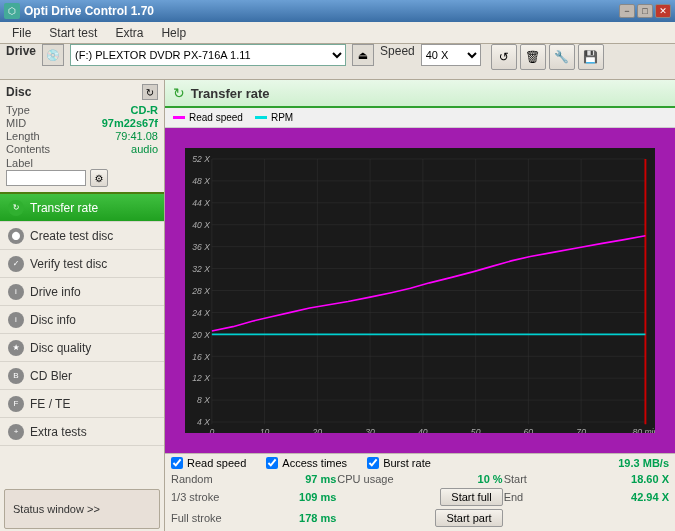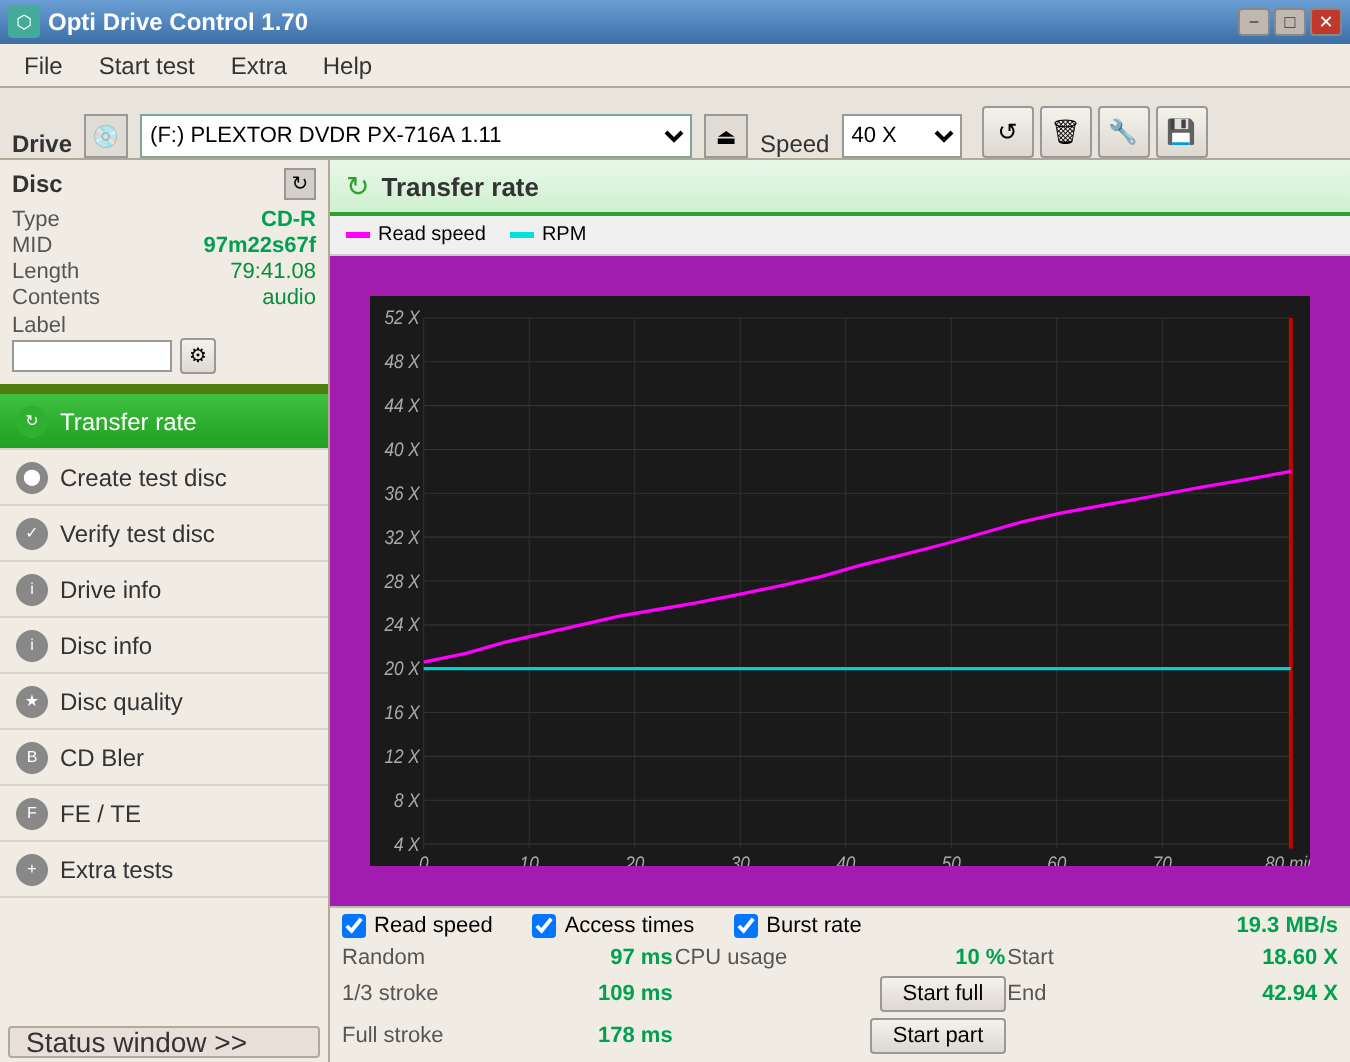--- a/index.html
+++ b/index.html
@@ -12,58 +12,58 @@
     .titlebar-title { color: white; font-size: 12px; font-weight: bold; }
     .titlebar-buttons { display: flex; gap: 2px; }
     .titlebar-btn { width: 16px; height: 14px; background: #c0b8b0; border: 1px solid #888; border-radius: 2px; cursor: pointer; display: flex; align-items: center; justify-content: center; font-size: 9px; color: #333; }
     .titlebar-btn.close { background: #c0392b; color: white; }
 
     
     .menubar { background: #f0ece4; border-bottom: 1px solid #b0a898; height: 22px; display: flex; align-items: center; padding: 0 4px; gap: 2px; }
     .menu-item { padding: 2px 8px; cursor: pointer; font-size: 12px; color: #333; }
 
     
-    .drivebar { background: #e8e4dc; border-bottom: 1px solid #b0a898; height: 36px; display: flex; align-items: flex-end; padding: 0 6px; gap: 6px; }
+    .drivebar { background: #e8e4dc; border-bottom: 1px solid #b0a898; height: 36px; display: flex; align-items: flex-start; padding: 0 6px; gap: 6px; }
     .drivebar-label { font-size: 12px; color: #333; font-weight: bold; }
     .drive-select { height: 22px; width: 276px; font-size: 11px; border: 1px solid #7a9; background: white; }
     .drivebar-icon { width: 22px; height: 22px; background: #e0dcd4; border: 1px solid #999; display: flex; align-items: center; justify-content: center; cursor: pointer; font-size: 11px; }
     .speed-label { font-size: 12px; color: #333; }
     .speed-select { height: 22px; width: 60px; font-size: 11px; border: 1px solid #999; background: white; }
     .drivebar-icons { display: flex; gap: 3px; margin-left: 4px; }
     .toolbar-btn { width: 26px; height: 26px; background: linear-gradient(to bottom, #f5f2ec, #ddd8d0); border: 1px solid #999; cursor: pointer; display: flex; align-items: center; justify-content: center; border-radius: 2px; }
 
     
     .main { display: flex; height: calc(531px - 22px - 22px - 36px); }
 
     
     .sidebar { width: 165px; background: #f0ece4; border-right: 1px solid #b0a898; display: flex; flex-direction: column; flex-shrink: 0; }
 
     
-    .disc-panel { background: #f0ece4; padding: 4px 6px; border-bottom: 5px solid #4d7c0f; }
+    .disc-panel { background: #f0ece4; padding: 4px 6px; border-bottom: 2px solid #4d7c0f; }
     .disc-header { display: flex; align-items: center; justify-content: space-between; margin-bottom: 4px; }
     .disc-title { font-weight: bold; font-size: 12px; color: #333; }
     .disc-refresh { width: 16px; height: 16px; background: #d4cfc8; border: 1px solid #999; cursor: pointer; display: flex; align-items: center; justify-content: center; font-size: 10px; }
     .disc-row { display: flex; justify-content: space-between; margin-bottom: 1px; }
     .disc-key { color: #555; font-size: 11px; }
     .disc-val { color: #00a050; font-size: 11px; font-weight: bold; }
     .disc-val-dark { color: #009040; font-size: 11px; }
     .label-row { display: flex; align-items: center; gap: 4px; }
     .label-input { width: 80px; height: 16px; border: 1px solid #999; background: white; font-size: 10px; }
     .label-icon { width: 16px; height: 16px; cursor: pointer; }
 
     
     .nav-items { display: flex; flex-direction: column; }
     .nav-item { height: 28px; display: flex; align-items: center; padding: 0 8px; gap: 6px; cursor: pointer; font-size: 12px; color: #333; border-bottom: 1px solid #d8d4cc; }
     .nav-item.active { background: linear-gradient(to bottom, #40c040, #20a020); color: white; }
     .nav-icon { width: 16px; height: 16px; border-radius: 50%; display: flex; align-items: center; justify-content: center; font-size: 8px; flex-shrink: 0; }
     .nav-icon.green { background: #30b030; color: white; }
     .nav-icon.gray { background: #888; color: white; }
 
     
-    .status-btn { height: 16px; display: flex; align-items: center; justify-content: space-between; padding: 0 8px; background: #e8e0d8; border: 1px solid #b0a898; cursor: pointer; margin: 4px 4px 2px 4px; border-radius: 2px; font-size: 14px; color: #333; }
+    .status-btn { height: 40px; display: flex; align-items: center; justify-content: space-between; padding: 0 8px; background: #e8e0d8; border: 1px solid #b0a898; cursor: pointer; margin: 4px 4px 2px 4px; border-radius: 2px; font-size: 11px; color: #333; }
 
     
     .content { flex: 1; display: flex; flex-direction: column; background: #e8e4dc; }
 
     
     .chart-header { background: linear-gradient(to bottom, #e8f8e8, #d0f0d0); border-bottom: 2px solid #30a030; height: 28px; display: flex; align-items: center; padding: 0 8px; gap: 6px; }
     .chart-icon { color: #30a030; font-size: 14px; }
     .chart-title { font-weight: bold; font-size: 13px; color: #333; }
 
     

